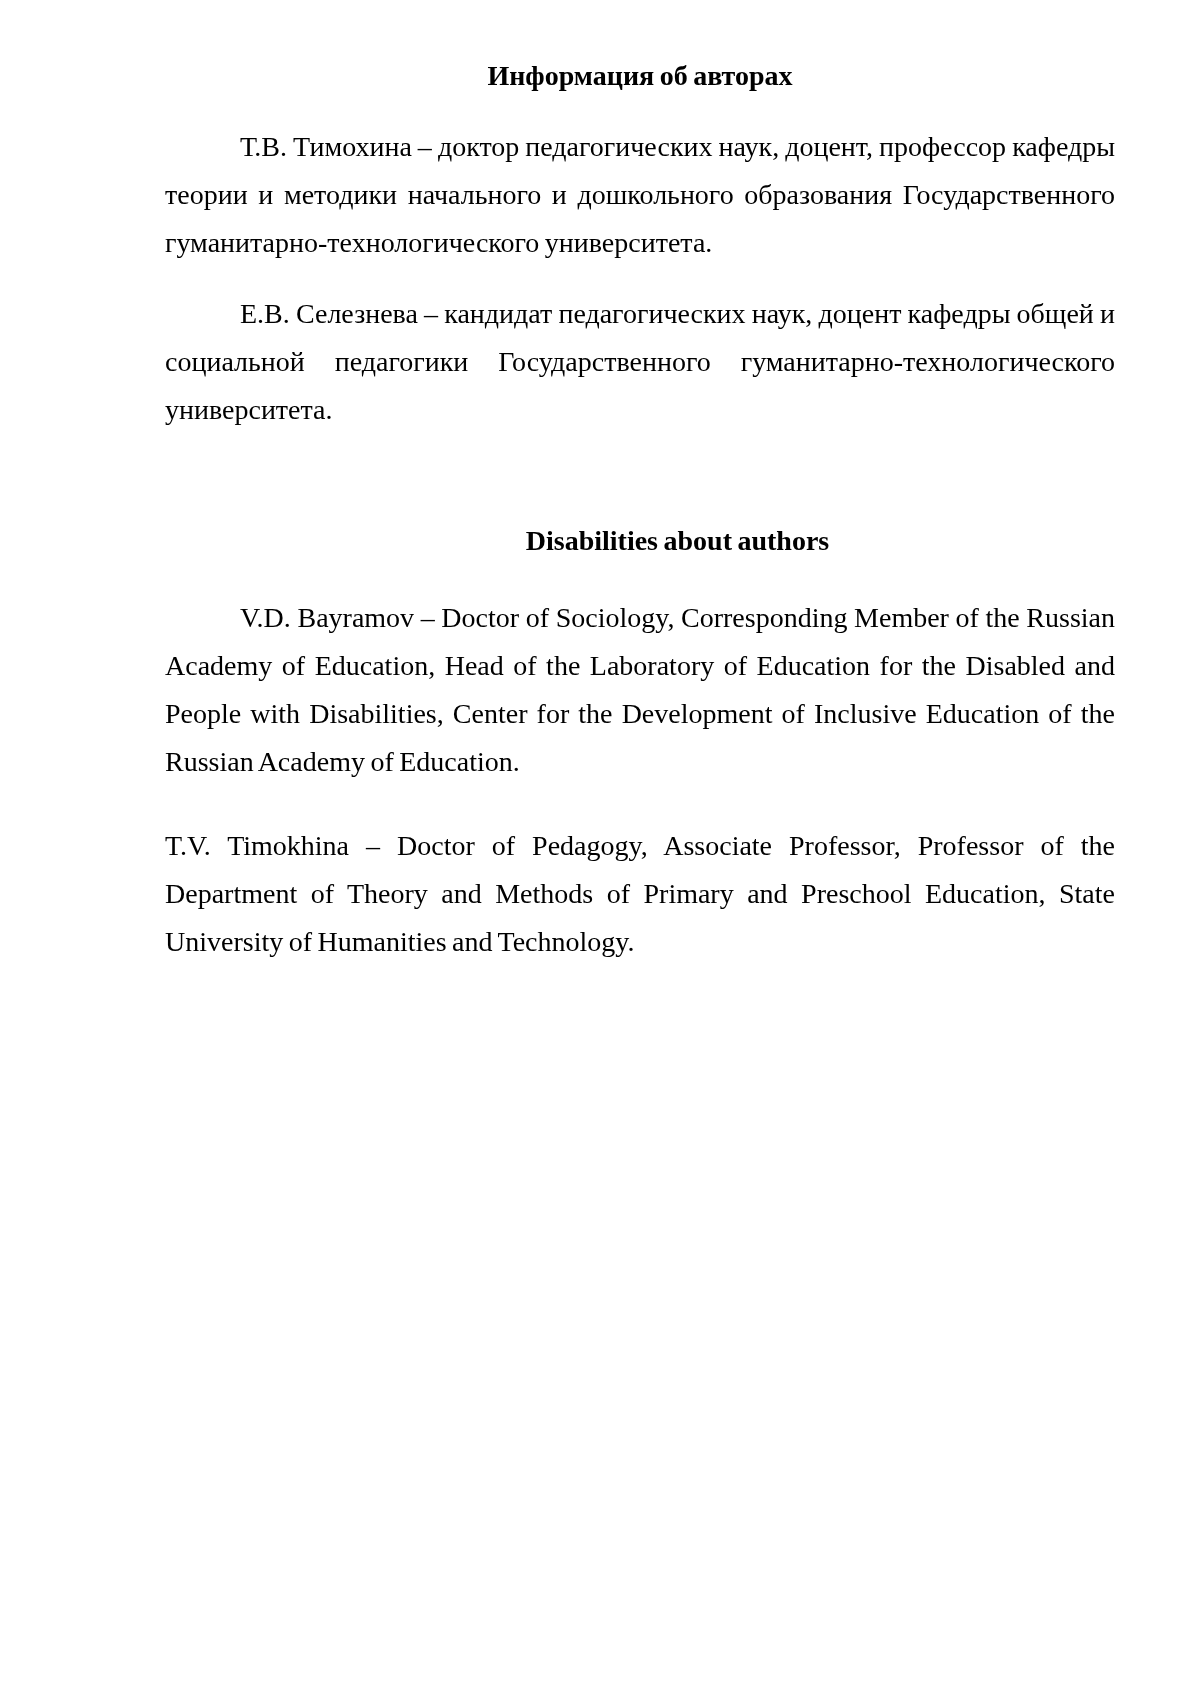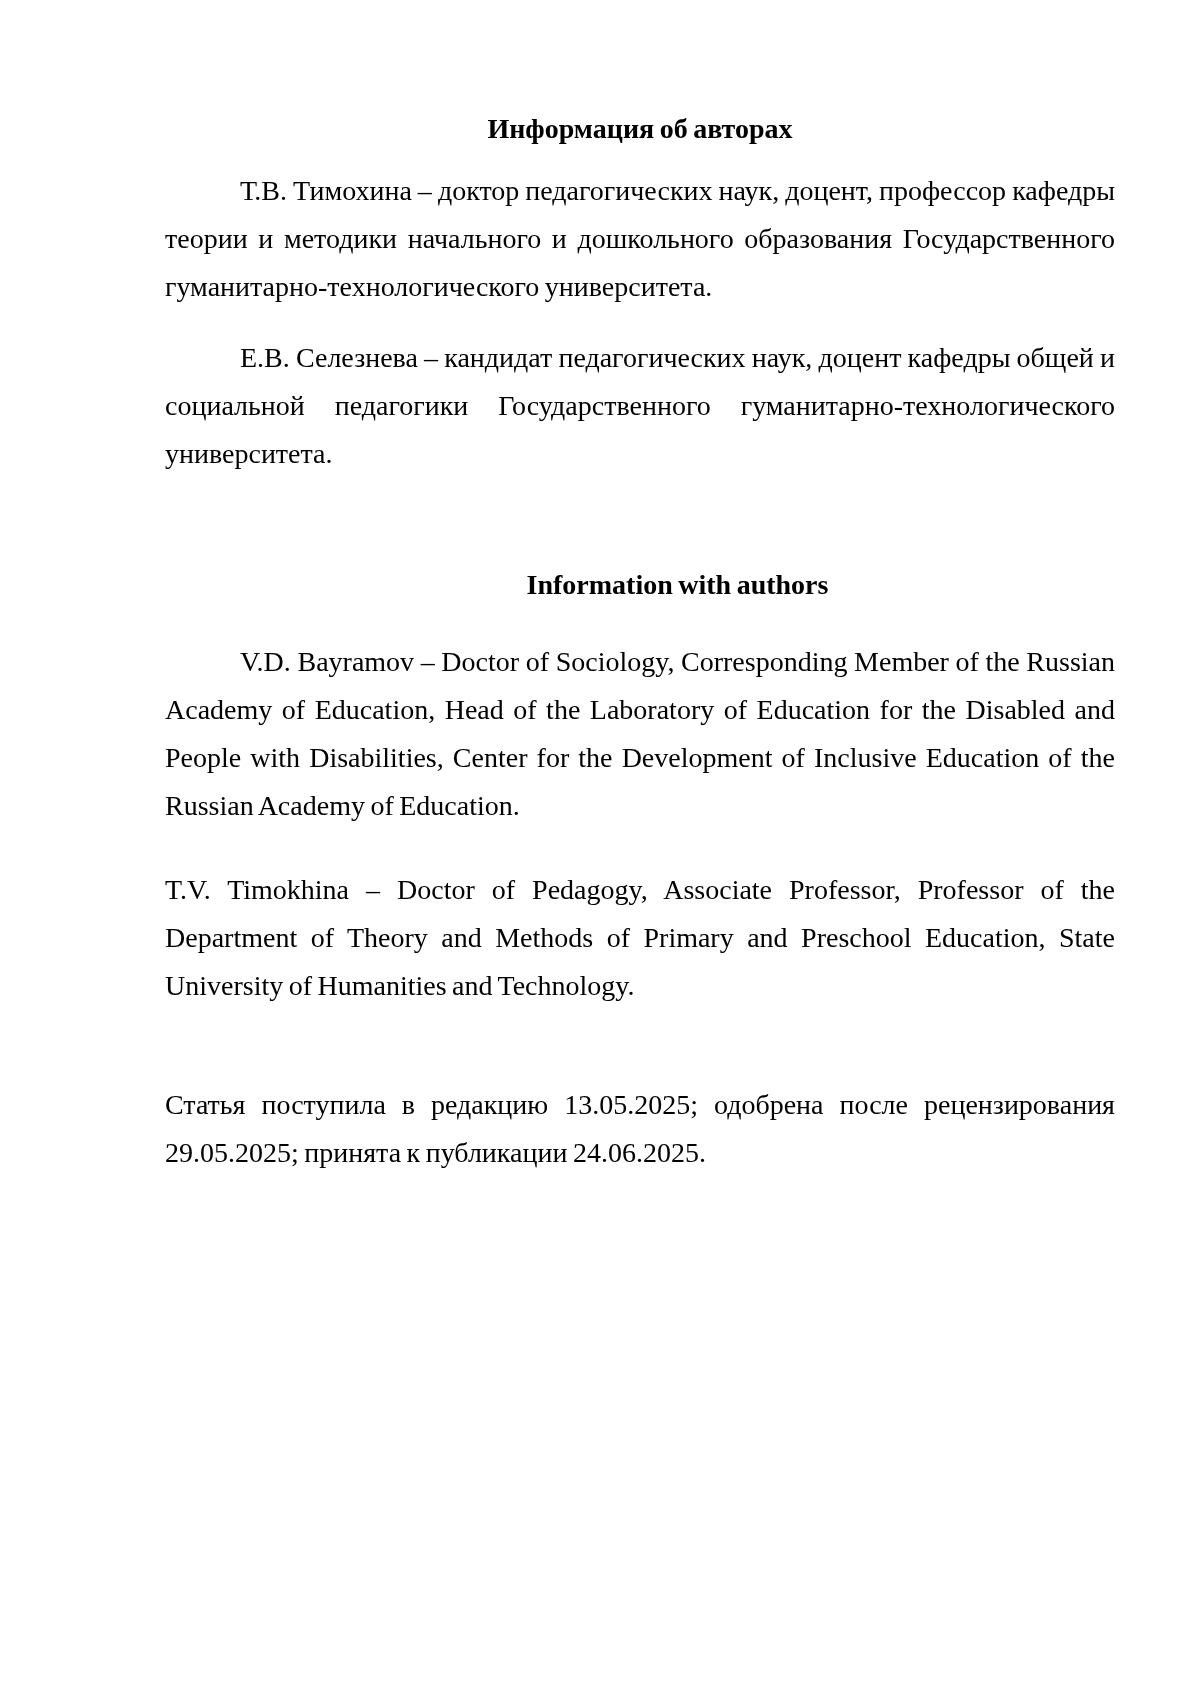--- a/index.html
+++ b/index.html
@@ -30,44 +30,43 @@
     font-weight: bold;
     text-align: center;
   }
   .para {
     margin: 0;
     text-align: justify;
   }
   .indent {
     text-indent: 75px;
   }
-  #ru-heading { margin-top: 105px; text-align: center; }
+  #ru-heading { margin-top: 52px; text-align: center; }
   #ru-p1 { margin-top: 21px; }
-  #ru-p2 { margin-top: 14px; font-family: Liberation Serif, serif; }
+  #ru-p2 { margin-top: 23px; font-family: Liberation Serif, serif; }
   #ru-p3 { margin-top: 23px; }
   #en-heading { margin-top: 83px; text-indent: 75px; }
   #en-p1 { margin-top: 29px; }
   #en-p2 { margin-top: 36px; }
   #en-p3 { margin-top: 2px; }
   #submission-note { margin-top: 71px; }
 </style>
 </head>
 <body>
 
 <div class="page">
 
   <h1 id="ru-heading" class="heading">Информация об авторах</h1>
 
 
   <p id="ru-p2" class="para indent">Т.В. Тимохина – доктор педагогических наук, доцент, профессор кафедры теории и методики начального и дошкольного образования Государственного гуманитарно-технологического университета.</p>
 
   <p id="ru-p3" class="para indent">Е.В. Селезнева – кандидат педагогических наук, доцент кафедры общей и социальной педагогики Государственного гуманитарно-технологического университета.</p>
 
-  <h1 id="en-heading" class="heading">Information with authors</h1>
+  <h1 id="en-heading" class="heading">Disabilities about authors</h1>
 
   <p id="en-p1" class="para indent">V.D. Bayramov – Doctor of Sociology, Corresponding Member of the Russian Academy of Education, Head of the Laboratory of Education for the Disabled and People with Disabilities, Center for the Development of Inclusive Education of the Russian Academy of Education.</p>
 
   <p id="en-p2" class="para">T.V. Timokhina – Doctor of Pedagogy, Associate Professor, Professor of the Department of Theory and Methods of Primary and Preschool Education, State University of Humanities and Technology.</p>
 
 
-  <p id="submission-note" class="para">Статья поступила в редакцию 13.05.2025; одобрена после рецензирования 29.05.2025; принята к публикации 24.06.2025.</p>
 
 </div>
 
 </body></html>

